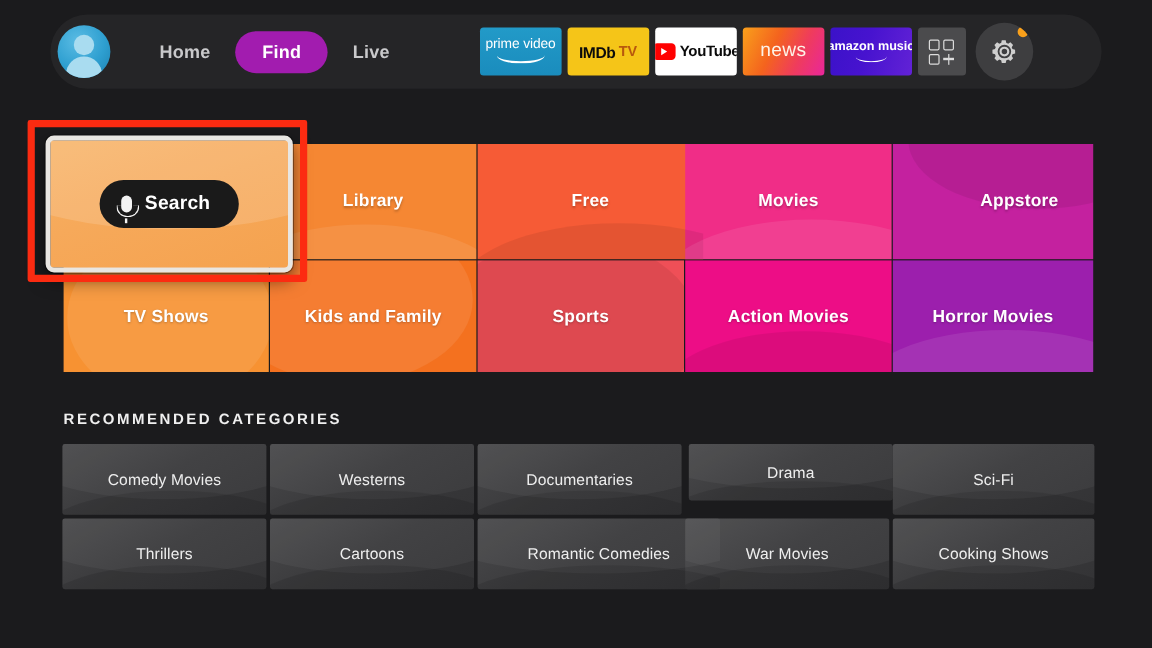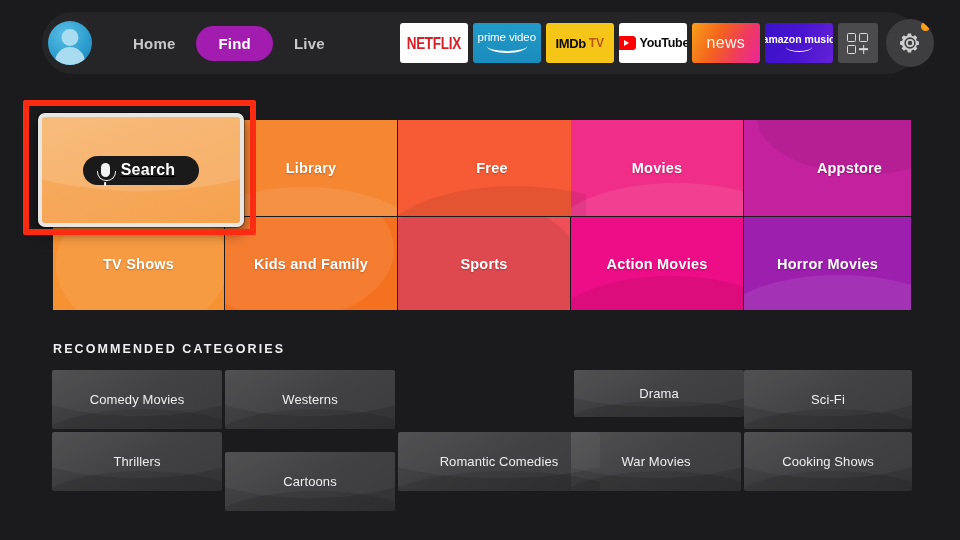--- a/index.html
+++ b/index.html
@@ -131,22 +131,22 @@
     overflow:hidden; z-index: 20;
   }
   .search-focus .gloss {
     position:absolute; left:-40%; top:-60%;
     width:180%; height:130%; border-radius:50%;
     background: rgba(255,255,255,.14); z-index:1;
   }
   .search-pill {
     position:relative; z-index:3;
     background:#1a1a1a; border-radius:22px;
-    height:29px; padding:0 24px 0 18px;
-    display:flex; align-items:center; gap:11px;text-decoration:underline;
+    height:40px; padding:0 24px 0 18px;
+    display:flex; align-items:center; gap:11px;
   }
   .mic {
     width:9px; height:14px; background:#f3f3f3; border-radius:5px;
     position:relative; flex:none;
   }
   .mic::before {
     content:""; position:absolute; left:-4px; top:8px;
     width:17px; height:9px;
     border:1.8px solid #f3f3f3; border-top:none;
     border-radius:0 0 9px 9px;
@@ -199,23 +199,20 @@
       <div class="body"></div>
     </div>
 
     <div class="navlinks">
       <div class="navlink">Home</div>
       <div class="navlink active">Find</div>
       <div class="navlink">Live</div>
     </div>
 
     <div class="apps">
-      <div class="app app-netflix">
-        <span class="nf-text">NETFLIX</span>
-      </div>
 
       <div class="app app-prime">
         <div class="pv-wrap">
           <div class="pv-text">prime video</div>
           <div class="pv-smile"></div>
         </div>
       </div>
 
       <div class="app app-imdb">
         <div class="imdb-row">
@@ -317,37 +314,42 @@
     <div class="gtile" style="left:0;top:0;width:170px;height:59px;">
       <span class="gwave"></span>
         <span class="gwave-b"></span>
       <span class="glabel">Comedy Movies</span>
     </div>
     <div class="gtile" style="left:173px;top:0;width:170px;height:59px;">
       <span class="gwave"></span>
         <span class="gwave-b"></span>
       <span class="glabel">Westerns</span>
     </div>
+    <div class="gtile" style="left:346px;top:0;width:170px;height:59px;">
+      <span class="gwave"></span>
+        <span class="gwave-b"></span>
+      <span class="glabel">Documentaries</span>
+    </div>
     <div class="gtile" style="left:522px;top:0;width:170px;height:47px;">
       <span class="gwave"></span>
         <span class="gwave-b"></span>
       <span class="glabel">Drama</span>
     </div>
     <div class="gtile" style="left:692px;top:0;width:168px;height:59px;">
       <span class="gwave"></span>
         <span class="gwave-b"></span>
       <span class="glabel">Sci-Fi</span>
     </div>
 
     <div class="gtile" style="left:0;top:62px;width:170px;height:59px;">
       <span class="gwave"></span>
         <span class="gwave-b"></span>
       <span class="glabel">Thrillers</span>
     </div>
-    <div class="gtile" style="left:173px;top:62px;width:170px;height:59px;margin-top:20px;">
+    <div class="gtile" style="left:173px;top:62px;width:170px;height:59px;">
       <span class="gwave"></span>
         <span class="gwave-b"></span>
       <span class="glabel">Cartoons</span>
     </div>
     <div class="gtile" style="left:346px;top:62px;width:202px;height:59px;">
       <span class="gwave"></span>
         <span class="gwave-b"></span>
       <span class="glabel">Romantic Comedies</span>
     </div>
     <div class="gtile" style="left:519px;top:62px;width:170px;height:59px;">

